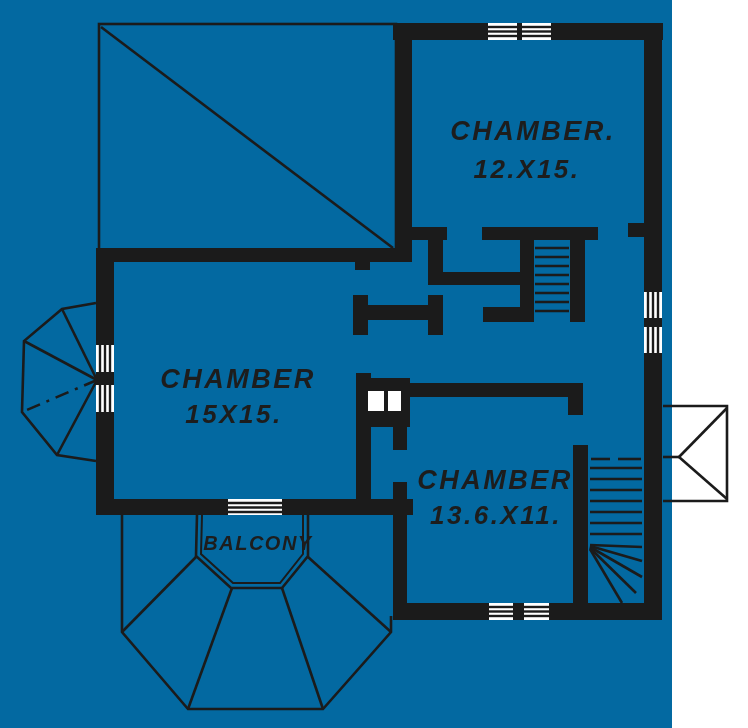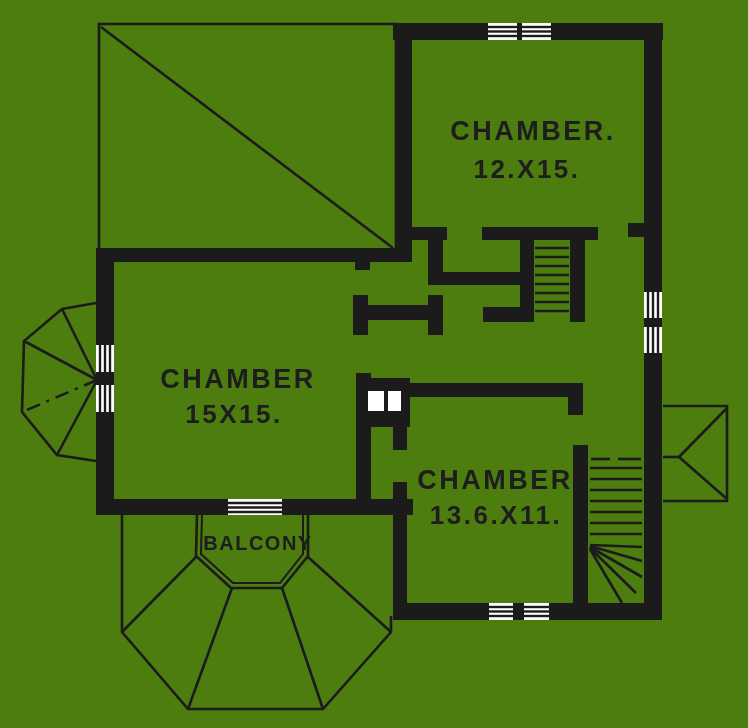--- a/index.html
+++ b/index.html
@@ -1,17 +1,17 @@
 <!DOCTYPE html>
 <html><head>
 <meta charset="utf-8">
 <style>
   html,body{margin:0;padding:0;background:#ffffff;}
   body{width:748px;height:728px;overflow:hidden;font-family:"Liberation Sans",sans-serif;}
-  .plan-wrap{width:748px;height:728px;background:#4d7c0f;position:relative;}
+  .plan-wrap{width:672px;height:728px;background:#0369a1;position:relative;font-style:italic;}
   svg{display:block;}
   .room-label{
     font-family:"Liberation Sans",sans-serif;
     font-weight:700;
     fill:#1d1d1d;
     letter-spacing:2.5px;
     text-anchor:middle;
   }
   .lbl-lg{font-size:27px;}
   .lbl-md{font-size:26px;}

